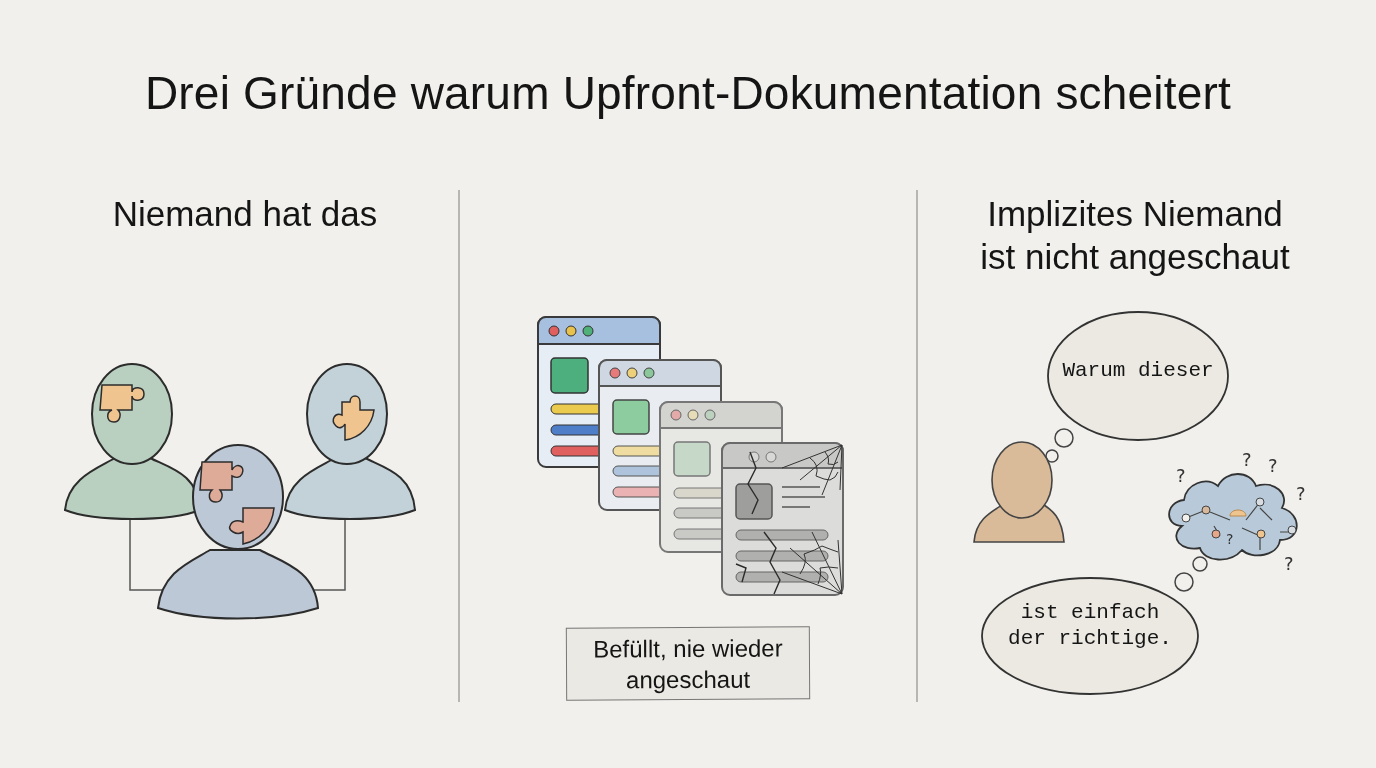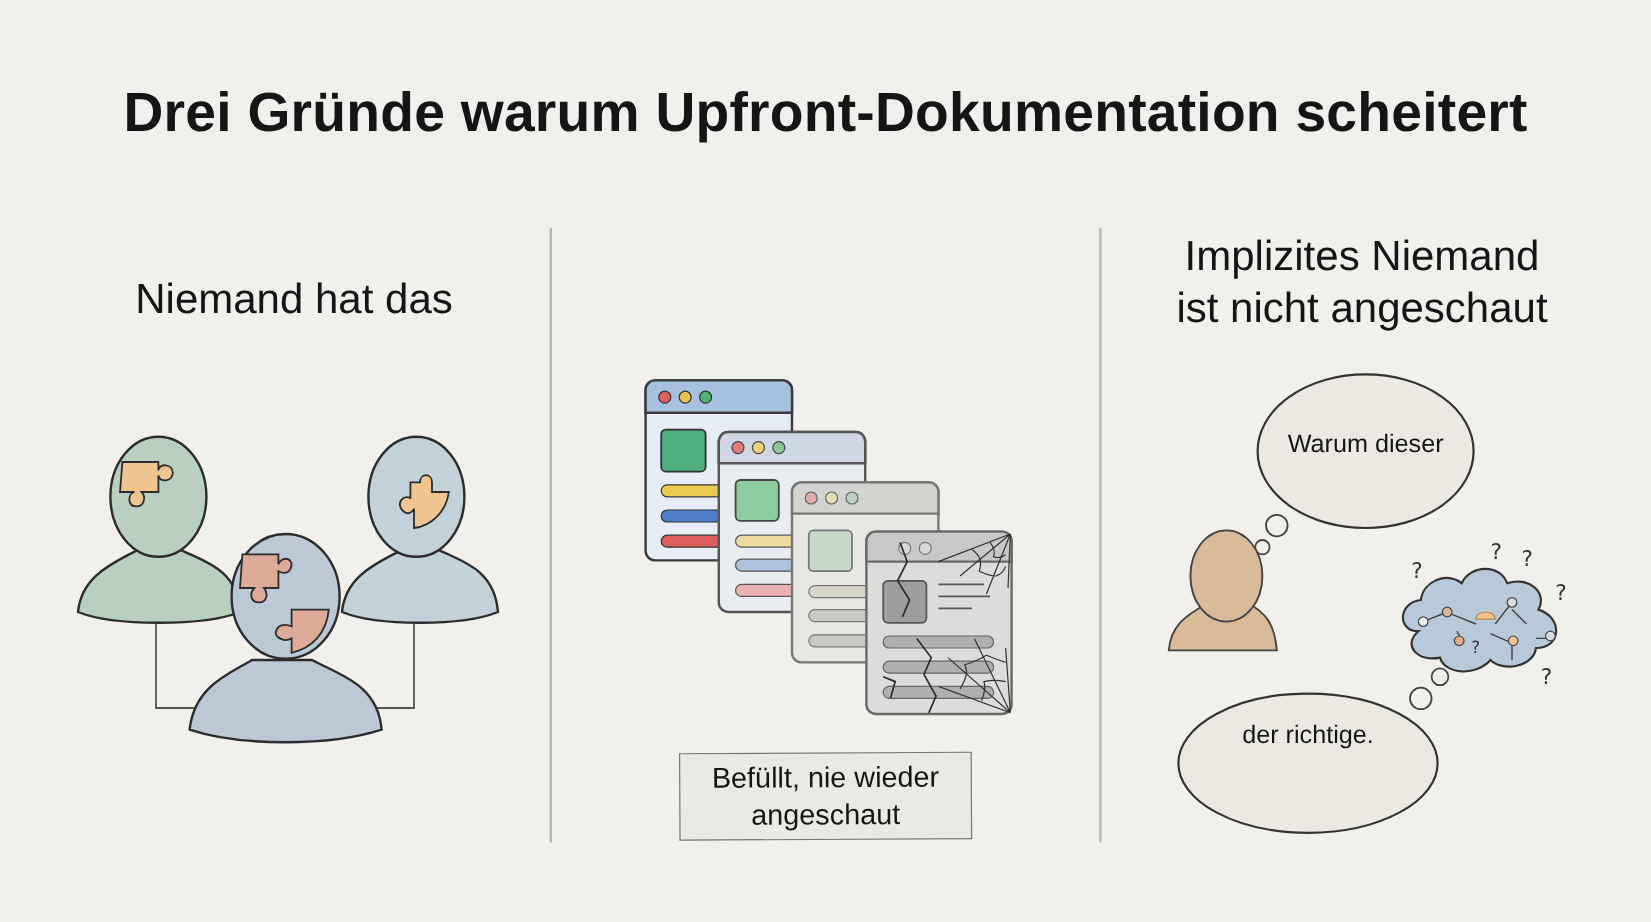--- a/index.html
+++ b/index.html
@@ -1,32 +1,32 @@
 <!DOCTYPE html>
 <html><head>
 <meta charset="utf-8">
 <style>
   html,body{margin:0;padding:0;}
   body{width:1376px;height:768px;background:#f1f0ec;position:relative;overflow:hidden;font-family:"Liberation Sans","DejaVu Sans",sans-serif;color:#151515;}
-  .title{position:absolute;left:0;top:66px;width:1376px;text-align:center;font-size:46px;font-weight:700;letter-spacing:0.2px;}
+  .title{position:absolute;left:0;top:66px;width:1376px;text-align:center;font-size:46px;font-weight:400;letter-spacing:0.2px;}
   .col-head{position:absolute;top:192px;text-align:center;font-size:35px;line-height:43px;}
   .divider{position:absolute;top:190px;width:1.5px;height:512px;background:#b8b6b0;}
   svg{position:absolute;overflow:visible;}
   .caption{position:absolute;left:566px;top:627px;width:244px;height:73px;background:#ebe9e3;border:1.5px solid #777;box-sizing:border-box;text-align:center;font-size:24px;line-height:31px;padding-top:5px;transform:rotate(-0.3deg);}
-  .bubble-text{position:absolute;text-align:center;font-size:21px;line-height:26px;}
+  .bubble-text{position:absolute;text-align:center;font-size:21px;line-height:26px;font-family:Liberation Mono, monospace;}
 </style>
 </head>
 <body>
 
 <div class="title">Drei Gründe warum Upfront-Dokumentation scheitert</div>
 
 <div class="divider" style="left:458px;"></div>
 <div class="divider" style="left:916px;"></div>
 
-<div class="col-head" style="left:40px;width:410px;margin-top:36px;">
+<div class="col-head" style="left:40px;width:410px;">
   <div>Niemand hat das</div>
 </div>
 
 <svg style="left:60px;top:350px;" width="380" height="280" viewBox="0 0 380 280">
 
   <path d="M70 170 V240 H120 M285 170 V240 H240" fill="none" stroke="#555" stroke-width="1.5"></path>
 
   <g stroke="#2c2c2c" stroke-width="2">
     <path d="M5 160 C8 128 38 118 55 108 H90 C110 118 138 124 140 160 C110 172 35 172 5 160 Z" fill="#b9cfc0"></path>
     <ellipse cx="72" cy="64" rx="40" ry="50" fill="#b9cfc0"></ellipse>
@@ -159,14 +159,15 @@
   <circle cx="224" cy="282" r="9" fill="#f1f0ec" stroke="#444" stroke-width="1.5"></circle>
 
   <ellipse cx="130" cy="336" rx="108" ry="58" fill="#ebe9e2" stroke="#333" stroke-width="1.8"></ellipse>
 </svg>
 
 <div class="bubble-text" style="left:1048px;top:358px;width:180px;">
   <div>Warum dieser</div>
 </div>
 
 <div class="bubble-text" style="left:992px;top:600px;width:196px;">
+  <div>ist einfach</div>
   <div>der richtige.</div>
 </div>
 
 </body></html>

